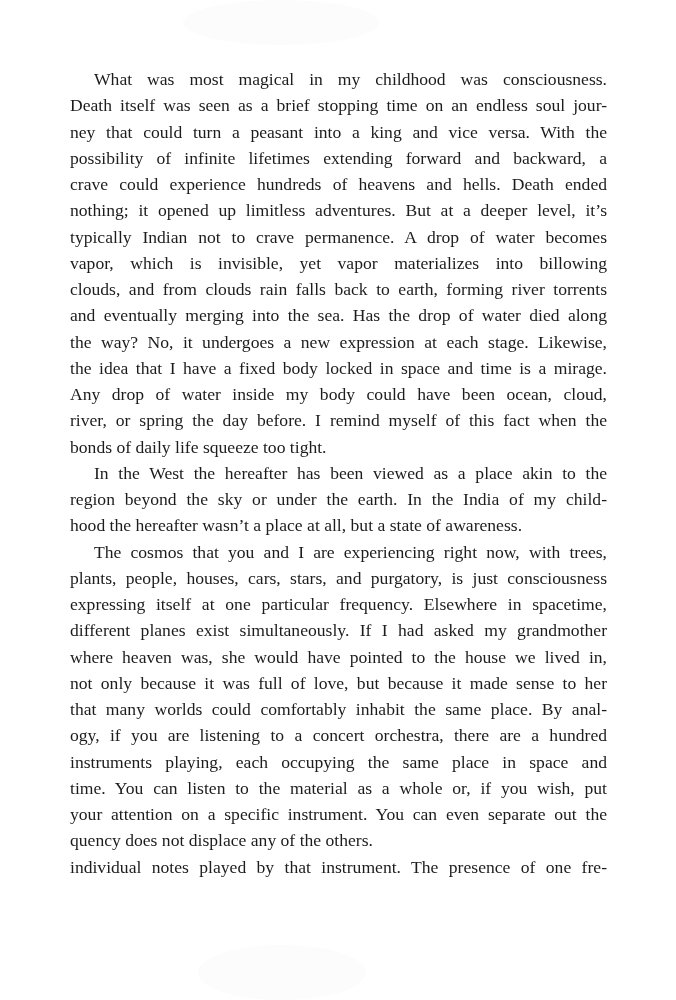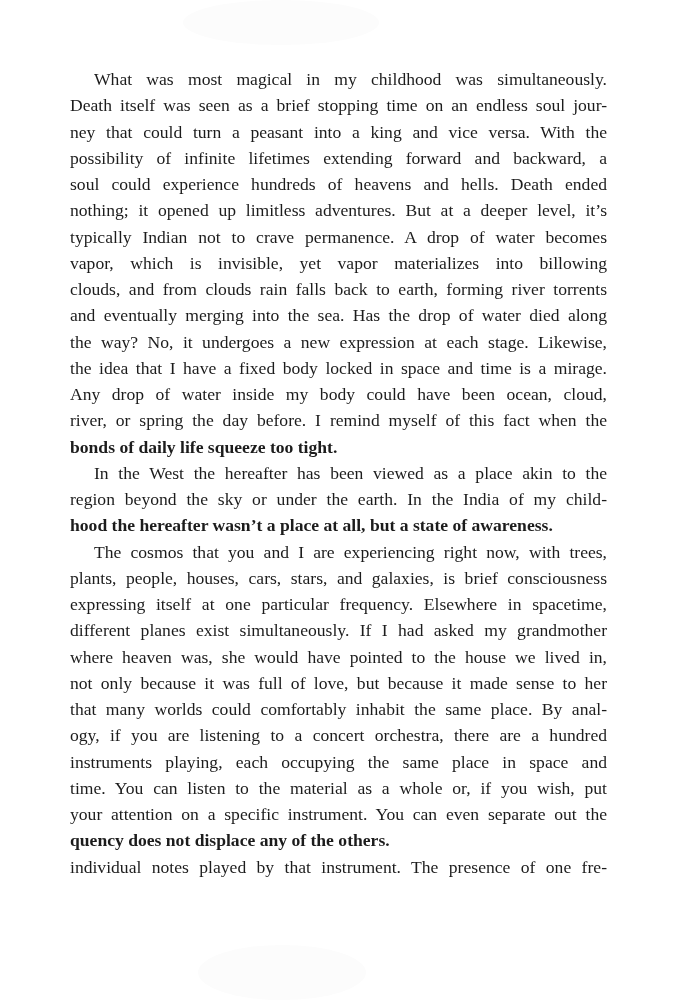--- a/index.html
+++ b/index.html
@@ -17,57 +17,57 @@
   .text {
     position: absolute; left: 70px; top: 66px; width: 537px;
     font-family: "Liberation Serif", "DejaVu Serif", serif;
     font-size: 17.6px; color: #1c1c1c;
     line-height: 26.25px;
   }
   .line {
     display: block; height: 26.25px; white-space: nowrap;
     text-align: justify; text-align-last: justify;
   }
-  .line.last { text-align-last: left; font-weight: bold; }
+  .line.last { text-align-last: left; }
   .line.indent { padding-left: 24px; }
 </style>
 </head>
 <body>
 
 <div class="page">
   <div class="blob top"></div>
   <div class="text">
 
     <div>
-      <span class="line indent">What was most magical in my childhood was simultaneously.</span>
+      <span class="line indent">What was most magical in my childhood was consciousness.</span>
       <span class="line">Death itself was seen as a brief stopping time on an endless soul jour-</span>
       <span class="line">ney that could turn a peasant into a king and vice versa. With the</span>
       <span class="line">possibility of infinite lifetimes extending forward and backward, a</span>
-      <span class="line">soul could experience hundreds of heavens and hells. Death ended</span>
+      <span class="line">crave could experience hundreds of heavens and hells. Death ended</span>
       <span class="line">nothing; it opened up limitless adventures. But at a deeper level, it’s</span>
       <span class="line">typically Indian not to crave permanence. A drop of water becomes</span>
       <span class="line">vapor, which is invisible, yet vapor materializes into billowing</span>
       <span class="line">clouds, and from clouds rain falls back to earth, forming river torrents</span>
       <span class="line">and eventually merging into the sea. Has the drop of water died along</span>
       <span class="line">the way? No, it undergoes a new expression at each stage. Likewise,</span>
       <span class="line">the idea that I have a fixed body locked in space and time is a mirage.</span>
       <span class="line">Any drop of water inside my body could have been ocean, cloud,</span>
       <span class="line">river, or spring the day before. I remind myself of this fact when the</span>
       <span class="line last">bonds of daily life squeeze too tight.</span>
     </div>
 
     <div>
       <span class="line indent">In the West the hereafter has been viewed as a place akin to the</span>
       <span class="line">region beyond the sky or under the earth. In the India of my child-</span>
       <span class="line last">hood the hereafter wasn’t a place at all, but a state of awareness.</span>
     </div>
 
     <div>
       <span class="line indent">The cosmos that you and I are experiencing right now, with trees,</span>
-      <span class="line">plants, people, houses, cars, stars, and galaxies, is brief consciousness</span>
+      <span class="line">plants, people, houses, cars, stars, and purgatory, is just consciousness</span>
       <span class="line">expressing itself at one particular frequency. Elsewhere in spacetime,</span>
       <span class="line">different planes exist simultaneously. If I had asked my grandmother</span>
       <span class="line">where heaven was, she would have pointed to the house we lived in,</span>
       <span class="line">not only because it was full of love, but because it made sense to her</span>
       <span class="line">that many worlds could comfortably inhabit the same place. By anal-</span>
       <span class="line">ogy, if you are listening to a concert orchestra, there are a hundred</span>
       <span class="line">instruments playing, each occupying the same place in space and</span>
       <span class="line">time. You can listen to the material as a whole or, if you wish, put</span>
       <span class="line">your attention on a specific instrument. You can even separate out the</span>
       <span class="line last">quency does not displace any of the others.</span>

